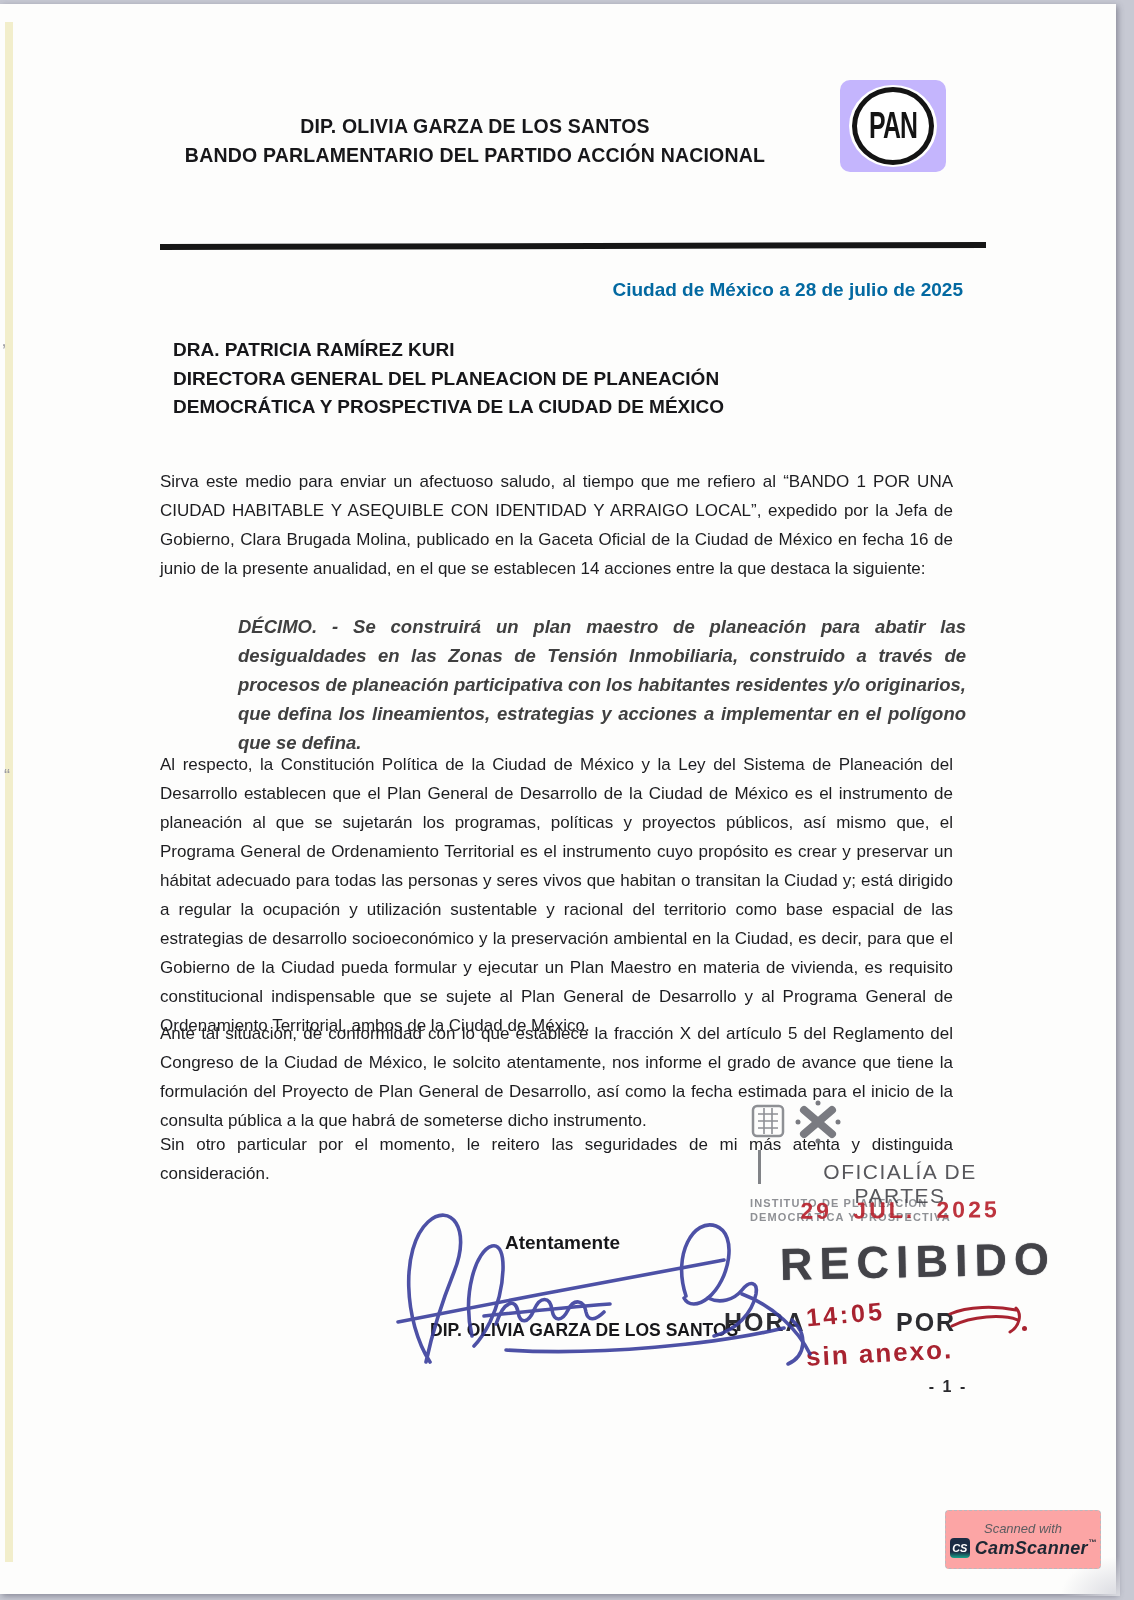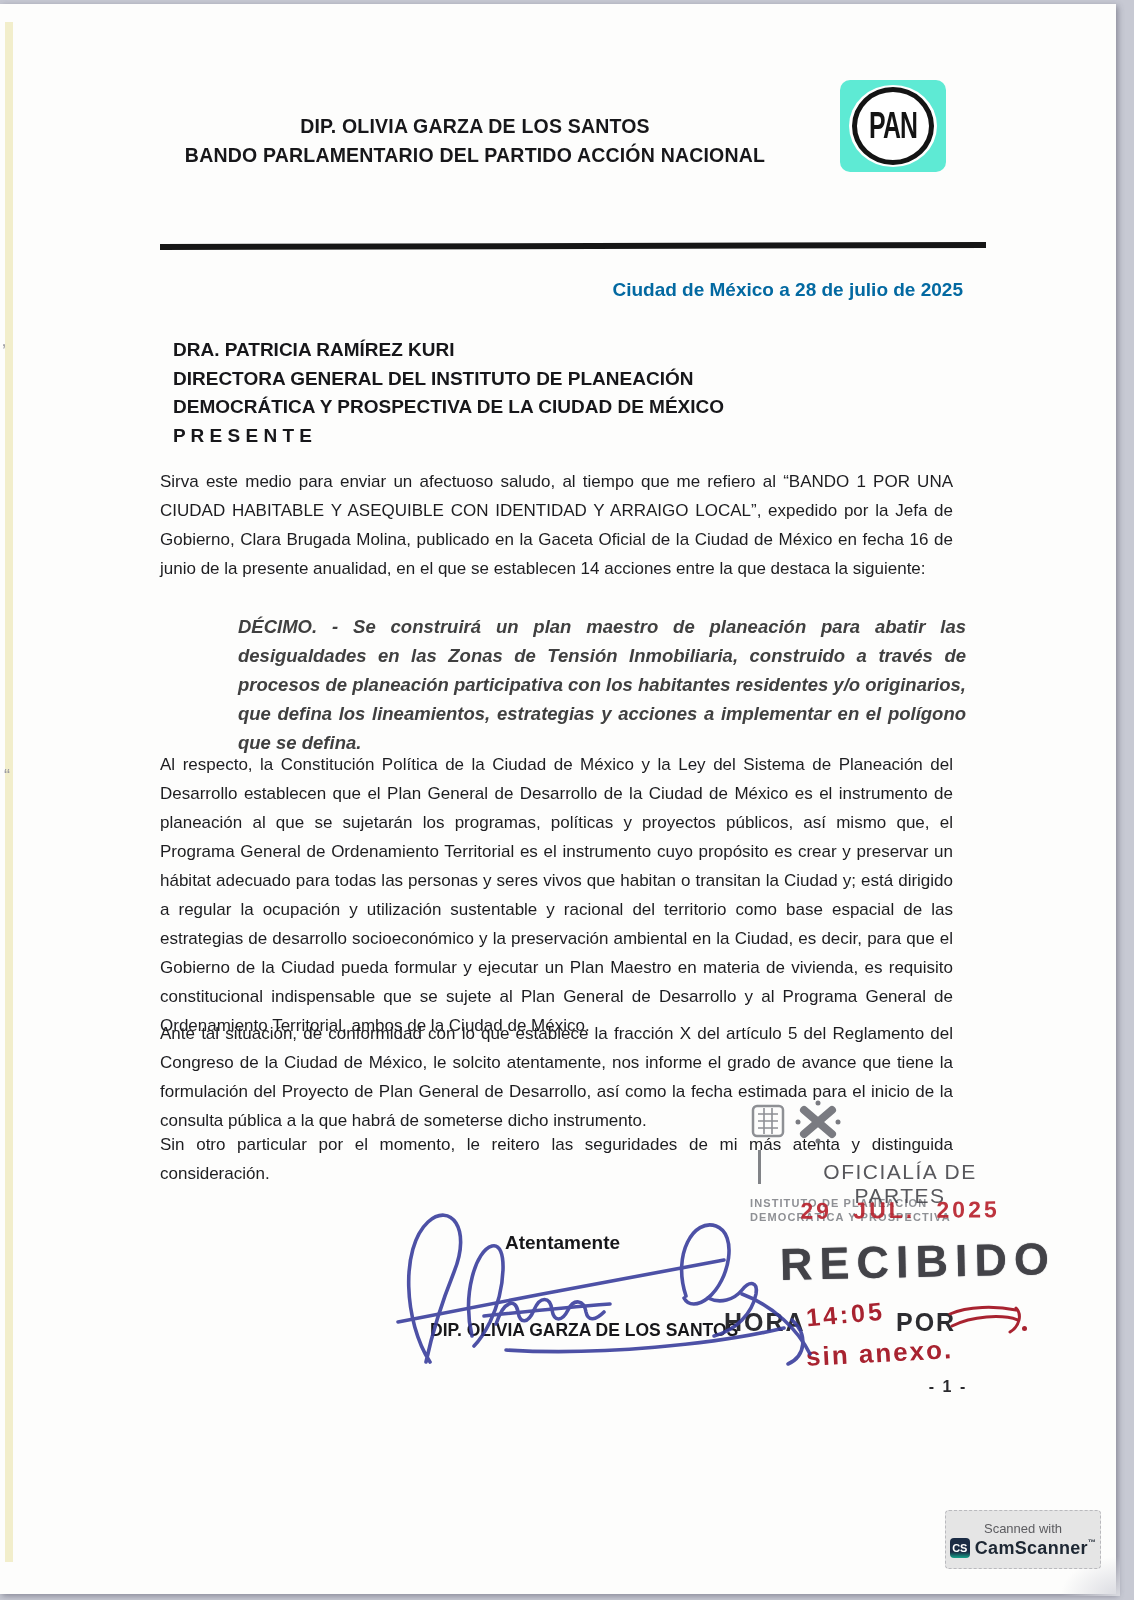--- a/index.html
+++ b/index.html
@@ -8,21 +8,21 @@
   .page{position:absolute;left:0;top:4px;width:1116px;height:1590px;background:#fdfdfc;
         box-shadow:2px 2px 6px rgba(60,60,80,.45);}
   .edge-yellow{position:absolute;left:5px;top:22px;width:8px;height:1540px;background:#f0ebc2;opacity:.85;}
   .smudge{position:absolute;color:#9a9aa0;font-size:18px;}
   .corner-shadow{position:absolute;right:14px;bottom:4px;width:60px;height:40px;
         background:radial-gradient(ellipse at bottom right,#d9dae0,transparent 70%);}
 
   
   .lh-text{position:absolute;left:150px;top:112px;width:650px;text-align:center;
            font-weight:bold;font-size:19.5px;line-height:29px;color:#17171a;letter-spacing:.2px;}
-  .pan-logo{position:absolute;left:840px;top:80px;width:106px;height:92px;background:#5eead4;
+  .pan-logo{position:absolute;left:840px;top:80px;width:106px;height:92px;background:#c4b5fd;
             border-radius:10px;display:flex;align-items:center;justify-content:center;}
   .pan-circle{width:88px;height:82px;background:#fff;border-radius:50%;
               display:flex;align-items:center;justify-content:center;}
   .pan-inner{width:72px;height:68px;border:5px solid #141414;border-radius:50%;
              display:flex;align-items:center;justify-content:center;}
   .pan-inner span{font-weight:900;font-size:27px;color:#141414;letter-spacing:-1px;
                   transform:scale(.92,1.35);display:inline-block;}
 
   .rule{position:absolute;left:160px;top:243px;width:826px;height:6px;background:#161616;
         transform:rotate(-.15deg);}
@@ -67,23 +67,23 @@
   .hand-red{position:absolute;color:#a82330;font-weight:bold;}
   .hora-val{left:806px;top:1300px;font-size:25px;letter-spacing:3px;transform:rotate(-5deg);}
   .sin-anexo{left:806px;top:1338px;font-size:26px;letter-spacing:2px;transform:rotate(-3deg);}
   .scribble-svg{position:absolute;left:946px;top:1298px;}
   .red-dot{position:absolute;left:1022px;top:1326px;width:5px;height:5px;border-radius:50%;background:#a82330;}
 
   .page-num{position:absolute;left:908px;top:1378px;width:80px;text-align:center;
             font-weight:bold;font-size:16px;color:#2a2a2e;letter-spacing:2px;}
 
   
-  .cs-badge{position:absolute;left:945px;top:1510px;width:154px;height:57px;background:#e5e5e5;
+  .cs-badge{position:absolute;left:945px;top:1510px;width:154px;height:57px;background:#fca5a5;
             border:1px dashed #b9b9bd;border-radius:4px;display:flex;flex-direction:column;
-            align-items:center;justify-content:center;gap:2px;}
+            align-items:center;justify-content:center;gap:2px;font-style:italic;}
   .cs-scanned{font-size:13px;color:#5c5c60;}
   .cs-row{display:flex;align-items:center;gap:5px;}
   .cs-icon{width:20px;height:20px;border-radius:4px;background:linear-gradient(180deg,#1b2c44 70%,#17a58b 100%);
            color:#fff;font-size:11px;font-weight:bold;display:flex;align-items:center;justify-content:center;}
   .cs-name{font-size:18px;font-weight:bold;color:#1d2733;letter-spacing:.3px;}
   .cs-tm{font-size:8px;color:#1d2733;vertical-align:top;}
 </style>
 </head>
 <body>
 
@@ -103,23 +103,22 @@
       <div class="pan-inner">
         <span>PAN</span>
       </div>
     </div>
   </div>
   <div class="rule"></div>
 
   <div class="dateline">Ciudad de México a 28 de julio de 2025</div>
   <div class="addressee">
     <div>DRA. PATRICIA RAMÍREZ KURI</div>
-    <div>DIRECTORA GENERAL DEL INSTITUTO DE PLANEACIÓN</div>
+    <div>DIRECTORA GENERAL DEL PLANEACION DE PLANEACIÓN</div>
     <div>DEMOCRÁTICA Y PROSPECTIVA DE LA CIUDAD DE MÉXICO</div>
-    <div>P R E S E N T E</div>
   </div>
 
   <p class="body-p p1">Sirva este medio para enviar un afectuoso saludo, al tiempo que me refiero al “BANDO 1 POR UNA CIUDAD HABITABLE Y ASEQUIBLE CON IDENTIDAD Y ARRAIGO LOCAL”, expedido por la Jefa de Gobierno, Clara Brugada Molina, publicado en la Gaceta Oficial de la Ciudad de México en fecha 16 de junio de la presente anualidad, en el que se establecen 14 acciones entre la que destaca la siguiente:</p>
   <p class="quote"><span>DÉCIMO. -</span> <span>Se construirá un plan maestro de planeación para abatir las desigualdades en las Zonas de Tensión Inmobiliaria, construido a través de procesos de planeación participativa con los habitantes residentes y/o originarios, que defina los lineamientos, estrategias y acciones a implementar en el polígono que se defina.</span></p>
   <p class="body-p p2">Al respecto, la Constitución Política de la Ciudad de México y la Ley del Sistema de Planeación del Desarrollo establecen que el Plan General de Desarrollo de la Ciudad de México es el instrumento de planeación al que se sujetarán los programas, políticas y proyectos públicos, así mismo que, el Programa General de Ordenamiento Territorial es el instrumento cuyo propósito es crear y preservar un hábitat adecuado para todas las personas y seres vivos que habitan o transitan la Ciudad y; está dirigido a regular la ocupación y utilización sustentable y racional del territorio como base espacial de las estrategias de desarrollo socioeconómico y la preservación ambiental en la Ciudad, es decir, para que el Gobierno de la Ciudad pueda formular y ejecutar un Plan Maestro en materia de vivienda, es requisito constitucional indispensable que se sujete al Plan General de Desarrollo y al Programa General de Ordenamiento Territorial, ambos de la Ciudad de México.</p>
   <p class="body-p p3">Ante tal situación, de conformidad con lo que establece la fracción X del artículo 5 del Reglamento del Congreso de la Ciudad de México, le solcito atentamente, nos informe el grado de avance que tiene la formulación del Proyecto de Plan General de Desarrollo, así como la fecha estimada para el inicio de la consulta pública a la que habrá de someterse dicho instrumento.</p>
   <p class="body-p p4">Sin otro particular por el momento, le reitero las seguridades de mi más atenta y distinguida consideración.</p>
 
   <div class="inst-stamp">
     <div class="inst-icons">

